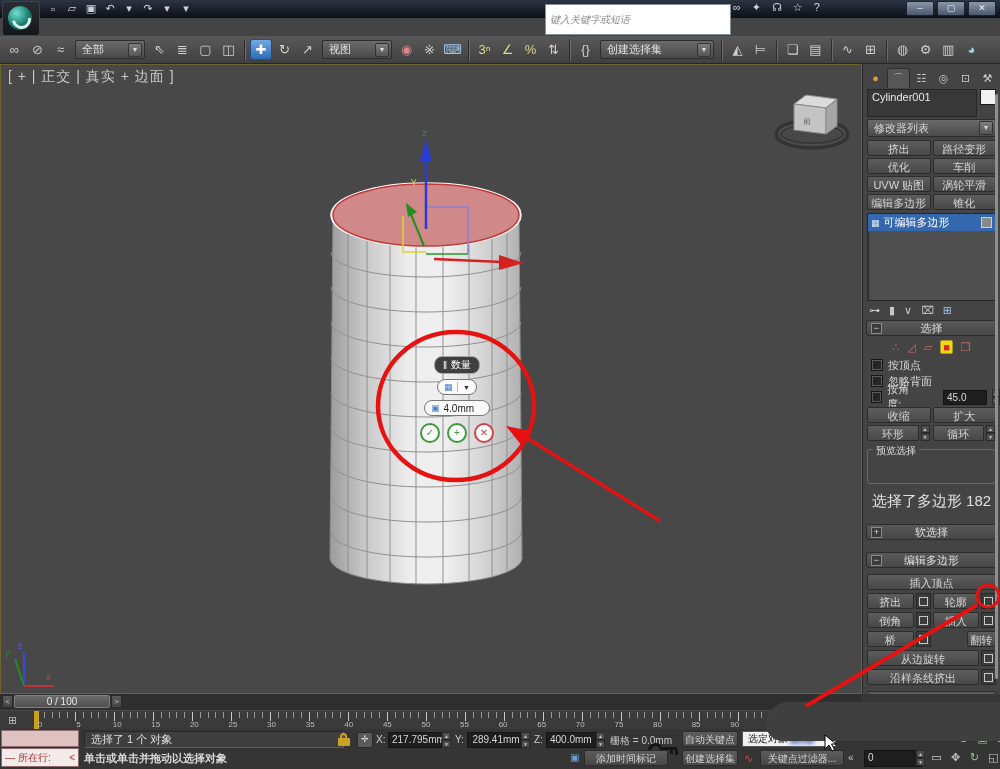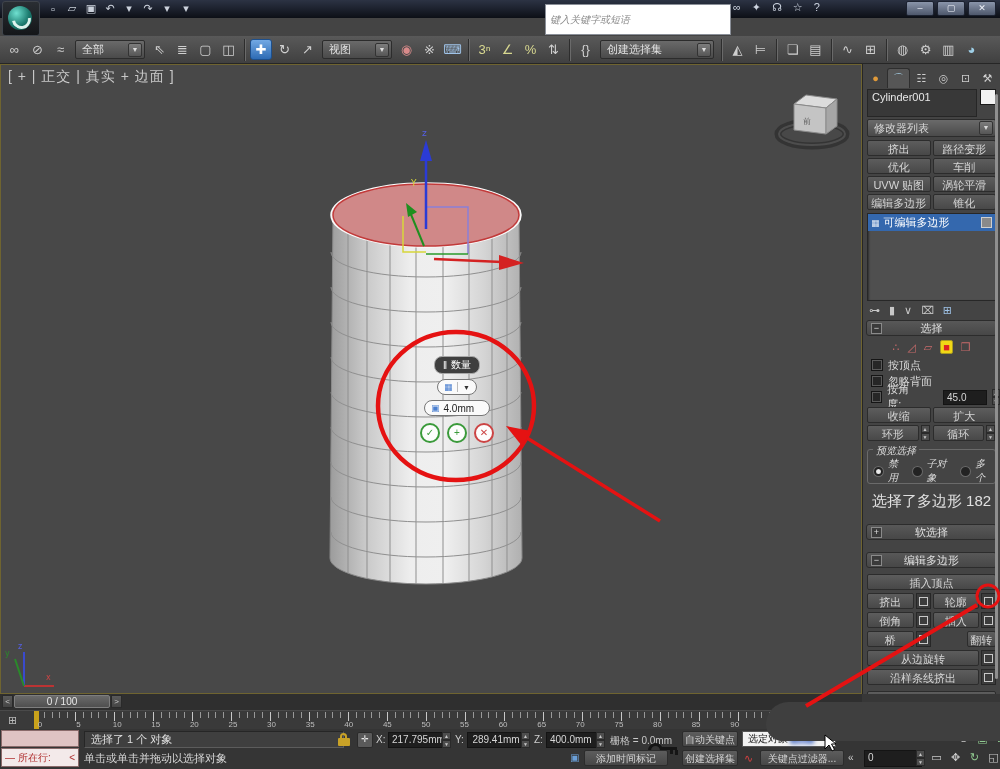--- a/index.html
+++ b/index.html
@@ -93,21 +93,21 @@
   .soicon{font-size:11px;}
   .soicon.active-sub{background:#f0d816;border:1px solid #a89a20;padding:0 2px;border-radius:2px;}
   .cbrow{display:flex;align-items:center;gap:5px;margin:2px 0 0 8px;height:14px;font-size:11px;color:#dcdcdc;}
   .cb{width:10px;height:10px;background:#262626;border:1px solid #151515;box-shadow:inset 0 0 0 1px #5a5a5a;}
   .field{background:#1e1e1e;border:1px solid #141414;color:#d6d6d6;font-size:10px;line-height:13px;padding:0 3px;}
   .spin{display:inline-flex;flex-direction:column;width:9px;}
   .spin i{font-style:normal;font-size:5px;line-height:6px;color:#c8c8c8;background:#4e4e4e;border:1px solid #2a2a2a;text-align:center;}
   .cbrow.angle .field{width:38px;margin-left:17px;}
   .grid2{display:grid;grid-template-columns:1fr 1fr;gap:2px;margin:3px 4px 0;}
   .grid2sp{display:grid;grid-template-columns:1fr 10px 1fr 10px;gap:2px;margin:2px 4px 0;align-items:stretch;}
-  .pvgroup{position:relative;margin:8px 4px 0;border:1px solid #6a6a6a;border-radius:3px;height:26px;padding-top:7px;font-style:italic;}
+  .pvgroup{position:relative;margin:8px 4px 0;border:1px solid #6a6a6a;border-radius:3px;height:26px;padding-top:7px;}
   .pvlabel{position:absolute;top:-6px;left:5px;background:#444;padding:0 3px;font-size:10px;color:#dcdcdc;}
   .radios{display:flex;align-items:center;gap:4px;padding-left:5px;font-size:10px;color:#dcdcdc;}
   .radio{width:9px;height:9px;border-radius:50%;background:#232323;border:1px solid #6a6a6a;position:relative;}
   .radio.on:after{content:"";position:absolute;inset:2px;border-radius:50%;background:#e8e8e8;}
   .selstatus{margin-top:8px;height:18px;text-align:center;font-size:15px;color:#e0e0e0;}
   .softhdr{margin-top:14px;}
   .ephdr{margin-top:12px;}
   .fullbtn{margin:6px 4px 0;}
   .ep4{display:grid;grid-template-columns:1fr 15px 1fr 15px;gap:2px;margin:3px 4px 0;}
   .ep4 .pbtn{height:16px;}
@@ -134,21 +134,21 @@
   .tick-num{font-size:8px;color:#bdbdbd;width:20px;text-align:center;}
   .framemarker{position:absolute;left:34px;top:0px;width:5px;height:18px;background:#c9a21b;}
   .mce-icon{position:absolute;left:8px;top:3px;color:#bbb;font-size:11px;}
   .statusbar{position:absolute;left:0;top:35px;width:1000px;height:40px;background:#353535;}
   .minipink{position:absolute;left:1px;top:1px;width:78px;height:17px;background:#dfc3c3;border:1px solid #8a6a6a;box-sizing:border-box;}
   .miniwhite{position:absolute;left:1px;top:19px;width:78px;height:19px;background:#f3eaea;border:1px solid #8a6a6a;box-sizing:border-box;
              color:#b03030;font-size:10px;display:flex;align-items:center;gap:3px;padding:0 3px;}
   .miniwhite .lt{margin-left:auto;}
   .sunken{background:#3f3f3f;border:1px solid #262626;border-right-color:#5c5c5c;border-bottom-color:#5c5c5c;}
   .selinfo{position:absolute;left:84px;top:2px;width:246px;height:15px;line-height:15px;padding:0 6px;font-size:11px;color:#e0e0e0;}
-  .prompt2{position:absolute;left:84px;top:22px;font-size:11px;color:#d8d8d8;}
+  .prompt2{position:absolute;left:84px;top:22px;font-size:11px;color:#d8d8d8;font-weight:bold;}
   .lock{position:absolute;left:338px;top:4px;width:13px;height:13px;}
   .lock .sh{position:absolute;left:2px;top:0;width:7px;height:6px;border:2px solid #c9a227;border-bottom:none;border-radius:4px 4px 0 0;box-sizing:border-box;}
   .lock .bd{position:absolute;left:0;top:5px;width:12px;height:8px;background:#c9a227;border-radius:1px;}
   .absgrid{position:absolute;left:357px;top:3px;width:14px;height:14px;background:#5a5a5a;border:1px solid #2a2a2a;
            color:#e8e8e8;font-size:9px;line-height:13px;text-align:center;border-radius:2px;}
   .coordlbl{position:absolute;top:5px;font-size:10px;color:#cfcfcf;}
   .coordfield{position:absolute;top:3px;height:14px;line-height:13px;font-size:10px;}
   .sspin{position:absolute;top:3px;}
   .gridlbl{position:absolute;left:610px;top:5px;font-size:10px;color:#c8c8c8;}
   .keyicon{position:absolute;left:648px;top:6px;width:30px;height:26px;}
@@ -435,28 +435,20 @@
           <i>▼</i>
         </span>
       <div class="pbtn">循环</div>
       <span class="spin">
           <i>▲</i>
           <i>▼</i>
         </span>
     </div>
     <div class="pvgroup">
       <span class="pvlabel">预览选择</span>
-      <div class="radios">
-        <span class="radio on"></span>
-        <span>禁用</span>
-        <span class="radio"></span>
-        <span>子对象</span>
-        <span class="radio"></span>
-        <span>多个</span>
-      </div>
     </div>
     <div class="selstatus">选择了多边形 182</div>
 
     <div class="rollhdr softhdr">
       <span class="pm">+</span>
       <span>软选择</span>
     </div>
     <div class="rollhdr ephdr">
       <span class="pm">−</span>
       <span>编辑多边形</span>

